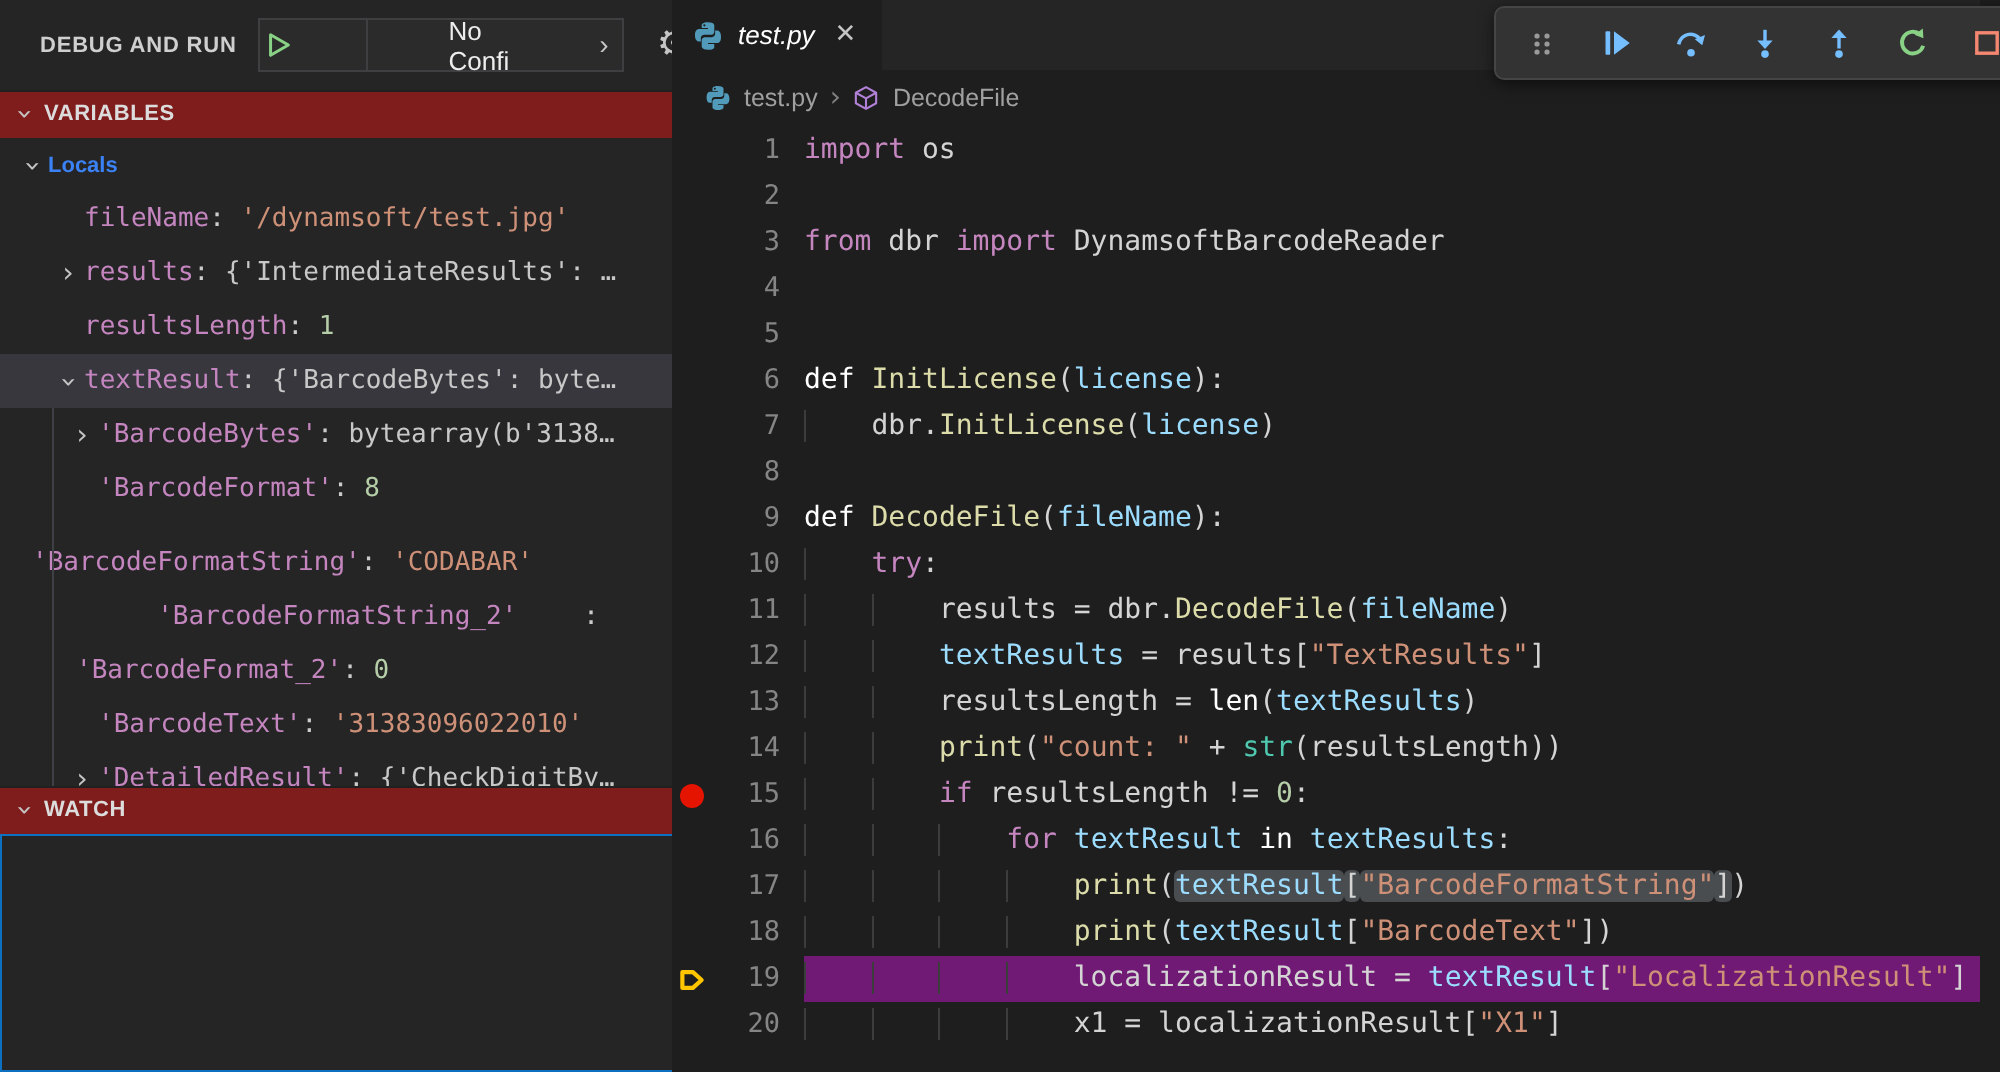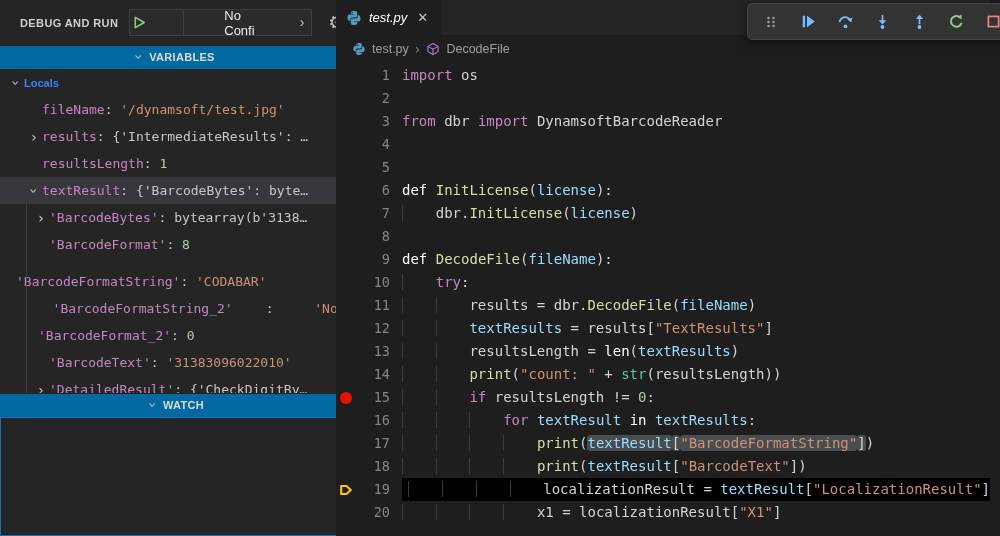--- a/index.html
+++ b/index.html
@@ -2,39 +2,39 @@
 <html><head>
 <meta charset="utf-8">
 <style>
   * { margin:0; padding:0; box-sizing:border-box; }
   html,body { width:1000px; height:536px; overflow:hidden; background:#1e1e1e;
               font-family:"Liberation Sans", sans-serif; }
   .app { position:relative; width:1000px; height:536px; background:#1e1e1e; }
 
   
   .sidebar { position:absolute; left:0; top:0; width:345px; height:536px;
-             background:#252526; border-right:3px solid #1d4ed8; }
+             background:#252526; border-right:5px solid #1d4ed8; }
   .sb-toolbar { height:45px; display:flex; align-items:center; padding-left:20px; }
   .sb-title { font-size:11px; font-weight:bold; color:#cfcfcf; letter-spacing:.4px; margin-right:11px; white-space:nowrap; }
   .cfg-box { display:flex; align-items:center; height:27px; border:1px solid #3f3f42;
              background:#2b2b2c;gap:33px; }
   .play-btn { width:26px; height:100%; display:flex; align-items:center; justify-content:center; cursor:pointer; }
   .cfg-div { width:1px; height:100%; background:#3f3f42; }
   .cfg-label { font-size:13px; color:#ededed; padding:0 5px 0 8px; cursor:pointer; }
   .cfg-chev { font-size:14px; color:#c5c5c5; padding:0 7px 2px 0; cursor:pointer; }
   .gear-wrap { position:relative; margin-left:16px; cursor:pointer; }
   .gear { font-size:19px; color:#c5c5c5; line-height:1; font-family:"DejaVu Sans", sans-serif; }
   .gear-badge { position:absolute; right:-4px; top:-3px; width:9px; height:9px; border-radius:50%;
                 background:#d9713d; }
   .console-btn { width:19px; height:19px; border:1.5px solid #c5c5c5; border-radius:3px; margin-left:16px;
                  display:flex; align-items:center; justify-content:center; cursor:pointer;
                  color:#c5c5c5; font-size:11px; font-weight:bold; line-height:1; }
 
-  .sec-header { height:24px; background:#0369a1; display:flex; align-items:center; padding-left:4px;
-                box-shadow:0 1px 0 #202021 inset; cursor:pointer;justify-content:center; }
+  .sec-header { height:24px; background:#7f1d1d; display:flex; align-items:center; padding-left:4px;
+                box-shadow:0 1px 0 #202021 inset; cursor:pointer; }
   .sec-header .chev { margin-right:2px; }
   .sec-title { font-size:11px; font-weight:bold; color:#dcdcdc; letter-spacing:.3px; }
 
   .chev { display:inline-block; width:16px; text-align:center; color:#c5c5c5; font-size:14px;
           font-family:"DejaVu Sans", sans-serif; line-height:1; }
   .chev.down  { transform:rotate(90deg); }
   .chev.blank { visibility:hidden; }
 
   .var-list { position:absolute; left:0; top:69px; width:345px; height:324px; overflow:hidden; }
   .trow { height:27px; display:flex; align-items:center; white-space:pre; cursor:pointer;
@@ -64,21 +64,21 @@
   .bc-item { cursor:pointer; }
 
   .code { position:absolute; left:0; top:64px; width:654px; }
   .cl { display:flex; height:23px; line-height:23px; white-space:pre; cursor:text;
         font-family:"DejaVu Sans Mono", monospace; font-size:14px; color:#d4d4d4; }
   .gut { width:66px; flex:none; display:flex; align-items:center; }
   .bpslot { width:19px; flex:none; display:flex; align-items:center; justify-content:center; cursor:pointer; }
   .bp-dot { width:12px; height:12px; border-radius:50%; background:#e51400; }
   .ln { flex:1; text-align:right; padding-right:12px; color:#858585; font-size:13.5px; }
   .ctext { flex:1; min-width:0; overflow:hidden; }
-  .cl.cur .ctext { background:#000000;text-align:right; }
+  .cl.cur .ctext { background:#701a75; }
   .ig { box-shadow:inset 1px 0 0 #3c3c3c; }
   .occ { background:#4a4d50; border-radius:3px; }
   .tk-k { color:#c586c0; } .tk-b { color:#ffffff; } .tk-t { color:#4ec9b0; }
   .tk-s { color:#ce9178; } .tk-n { color:#b5cea8; } .tk-v { color:#9cdcfe; }
   .tk-w { color:#d4d4d4; } .tk-f { color:#dcdcaa; }
 
   
   .dbg-toolbar { position:absolute; left:747px; top:3px; height:37px; width:270px;
                  background:#333334; border:1px solid #454545; border-radius:5px;
                  box-shadow:0 2px 8px rgba(0,0,0,.55); display:flex; align-items:center;
@@ -122,21 +122,21 @@
 
     <div class="var-list" id="var-rows">
         <div class="trow" style="padding-left: 8px;"><span class="chev down">›</span><span class="vname scope">Locals</span></div>
         <div class="trow" style="padding-left: 26px;"><span class="chev blank">›</span><span class="vname">fileName</span><span class="vsep">: </span><span class="vval string">'/dynamsoft/test.jpg'</span></div>
         <div class="trow" style="padding-left: 26px;"><span class="chev right">›</span><span class="vname">results</span><span class="vsep">: </span><span class="vval object">{'IntermediateResults': …</span></div>
         <div class="trow" style="padding-left: 26px;"><span class="chev blank">›</span><span class="vname">resultsLength</span><span class="vsep">: </span><span class="vval number">1</span></div>
         <div class="trow sel" style="padding-left: 26px;"><span class="chev down">›</span><span class="vname">textResult</span><span class="vsep">: </span><span class="vval object">{'BarcodeBytes': byte…</span></div>
         <div class="trow" style="padding-left: 33px;"><span class="chev right">›</span><span class="vname">'BarcodeBytes'</span><span class="vsep">: </span><span class="vval object">bytearray(b'3138…</span></div>
         <div class="trow" style="padding-left: 33px;"><span class="chev blank">›</span><span class="vname">'BarcodeFormat'</span><span class="vsep">: </span><span class="vval number">8</span></div>
         <div class="trow" style=" margin-top: 10px;"><span class="chev blank">›</span><span class="vname">'BarcodeFormatString'</span><span class="vsep">: </span><span class="vval string">'CODABAR'</span></div>
-        <div class="trow" style="padding-left: 14px; gap: 33px;"><span class="chev blank">›</span><span class="vname">'BarcodeFormatString_2'</span><span class="vsep">: </span><span class="vval string">'No Bar…</span></div>
+        <div class="trow" style="padding-left: 40px; gap: 33px;"><span class="chev blank">›</span><span class="vname">'BarcodeFormatString_2'</span><span class="vsep">: </span><span class="vval string">'No Bar…</span></div>
         <div class="trow" style="padding-left: 22px;"><span class="chev blank">›</span><span class="vname">'BarcodeFormat_2'</span><span class="vsep">: </span><span class="vval number">0</span></div>
         <div class="trow" style="padding-left: 33px;"><span class="chev blank">›</span><span class="vname">'BarcodeText'</span><span class="vsep">: </span><span class="vval string">'31383096022010'</span></div>
         <div class="trow" style="padding-left: 33px;"><span class="chev right">›</span><span class="vname">'DetailedResult'</span><span class="vsep">: </span><span class="vval object">{'CheckDigitBy…</span></div>
       </div>
     <div class="tree-guide"></div>
 
     <div class="watch-header">
       <div class="sec-header">
         <span class="chev down chevglyph">›</span>
         <span class="sec-title">WATCH</span>

